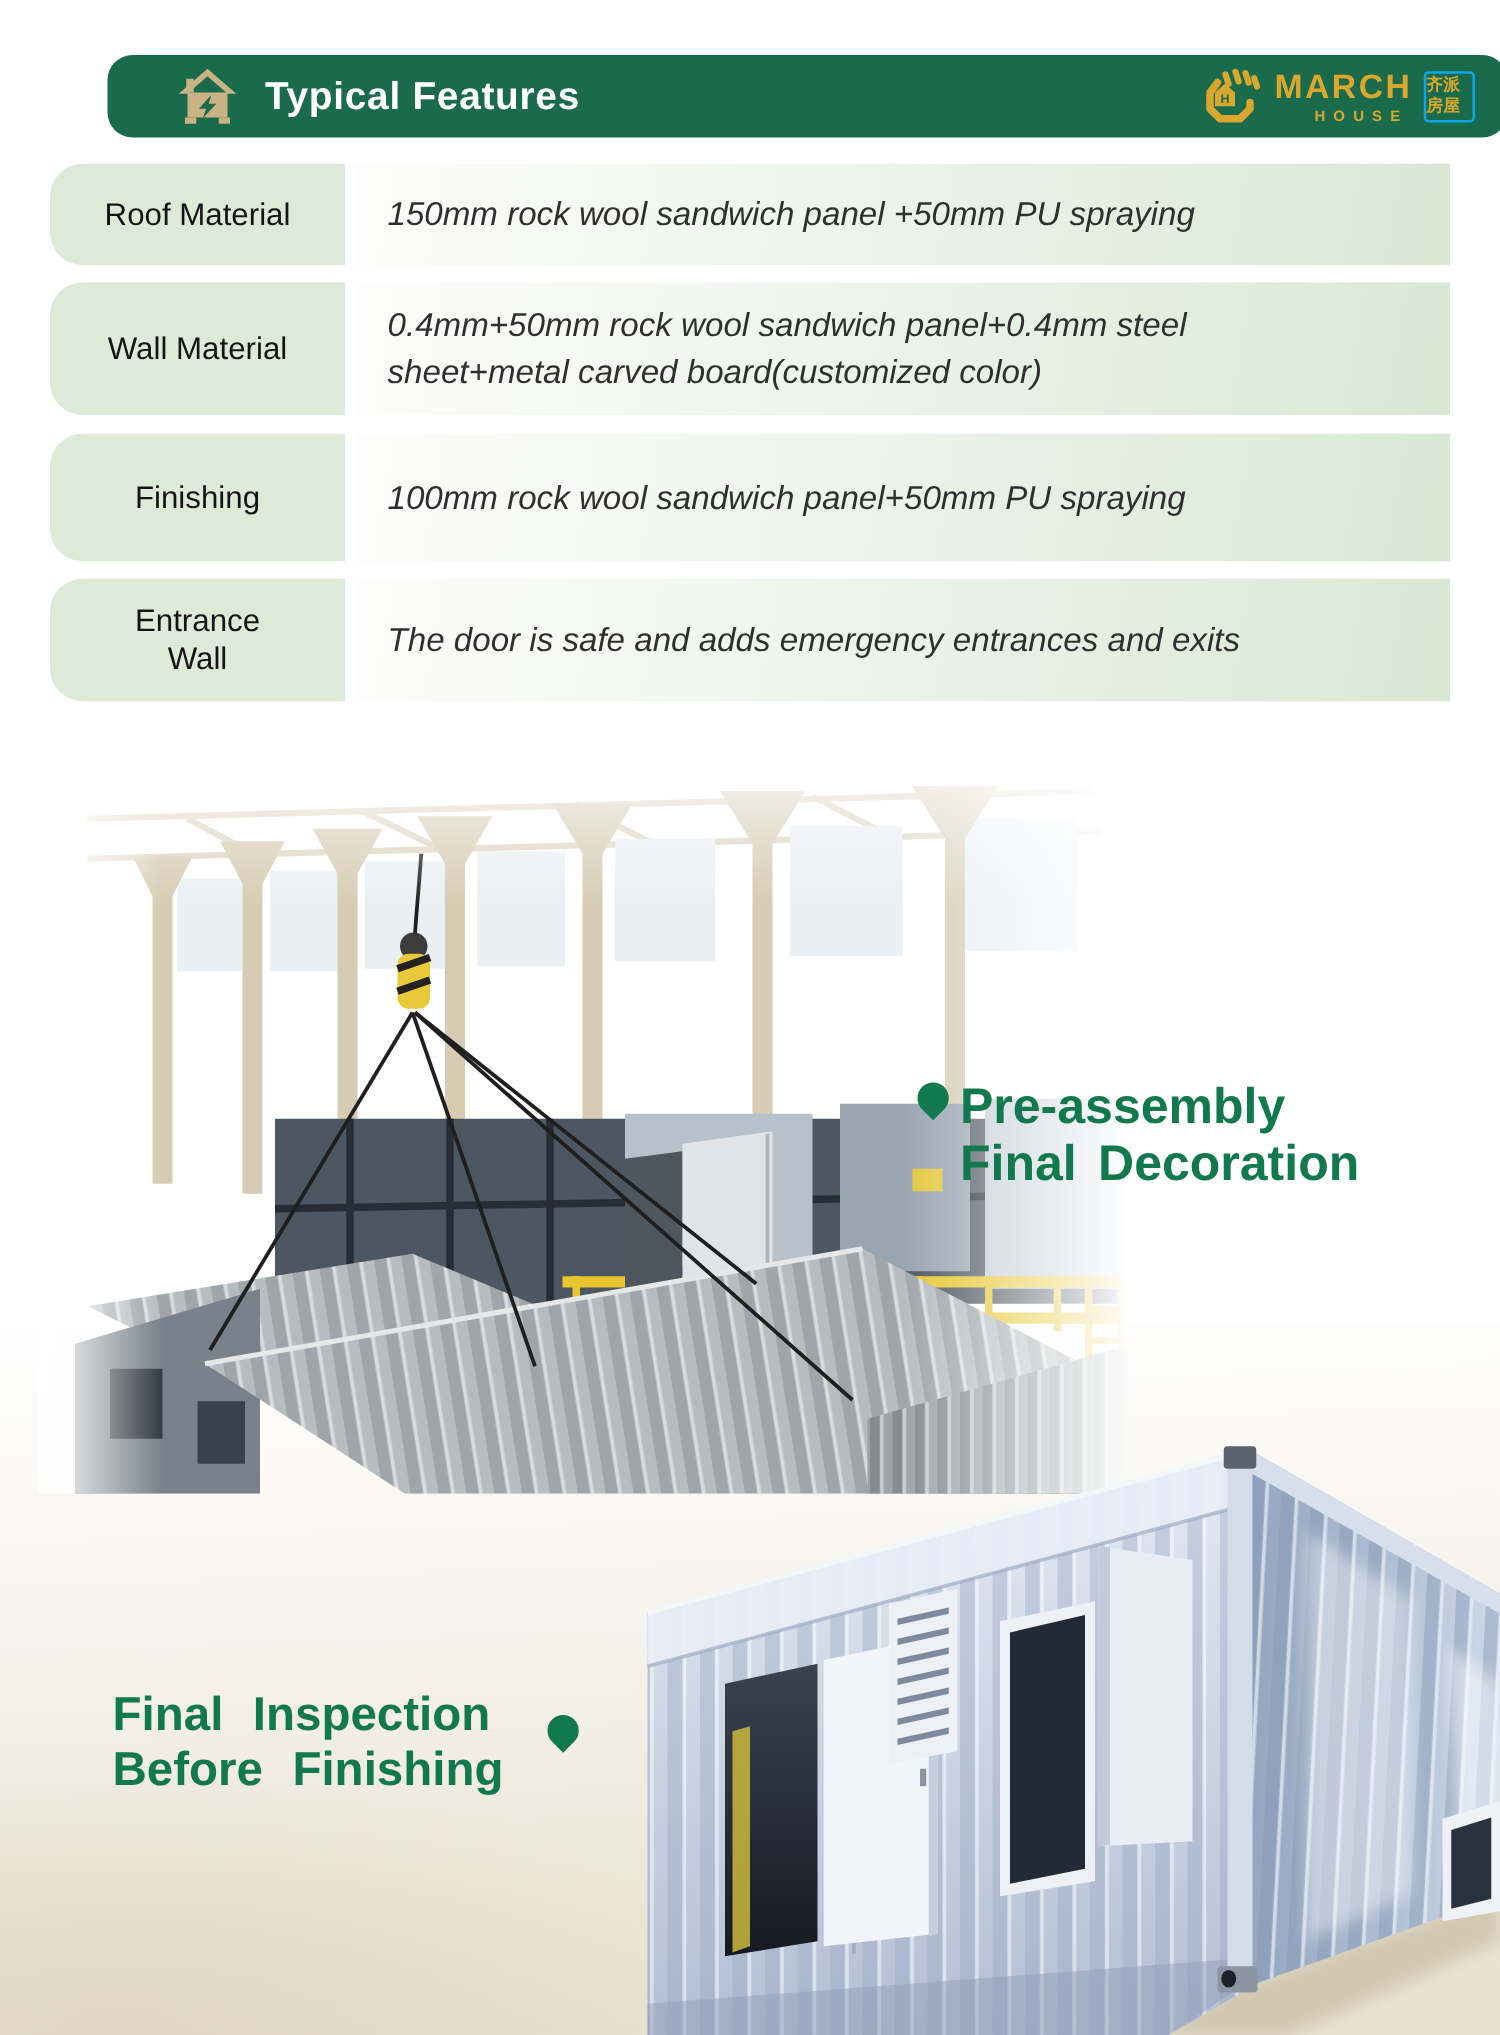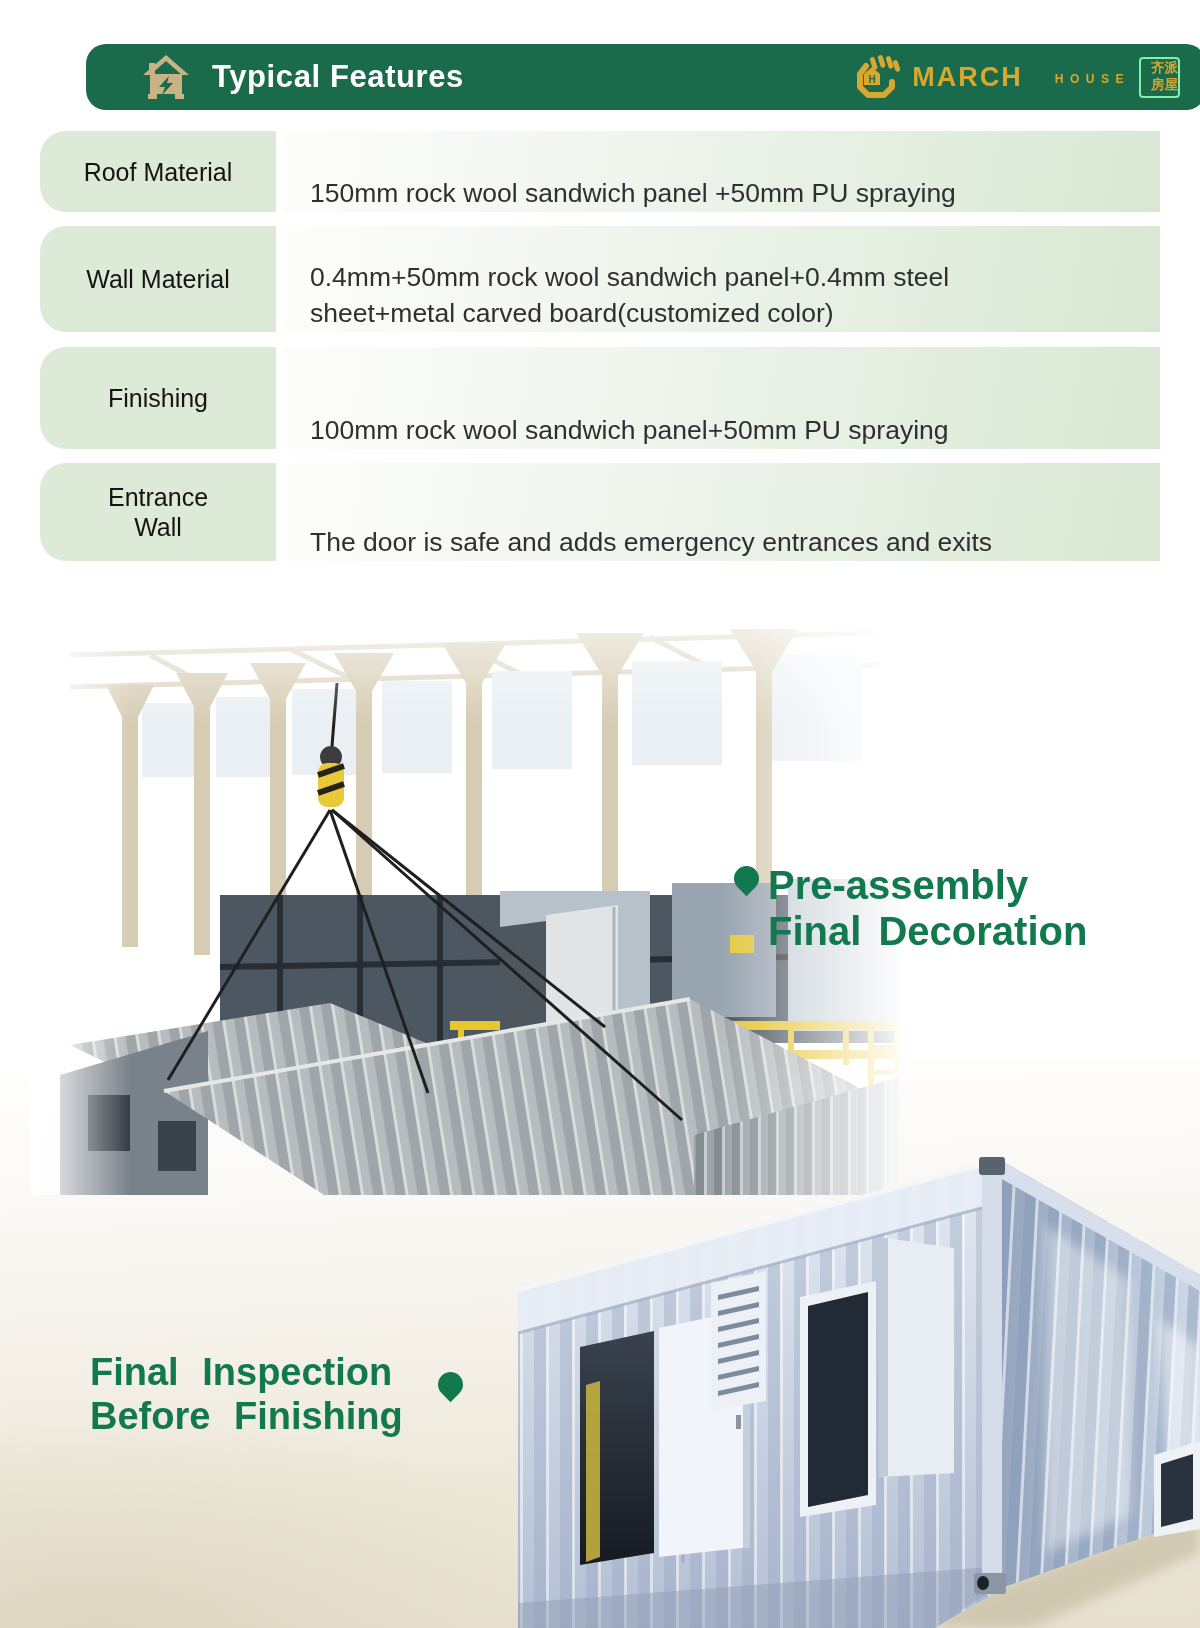--- a/index.html
+++ b/index.html
@@ -28,49 +28,50 @@
   }
   .header-icon{margin-left:56px;width:48px;height:48px;flex:0 0 auto;}
   .header-title{
     color:#ffffff;font-size:31px;font-weight:bold;letter-spacing:.6px;margin-left:22px;
   }
   .logo{
     position:absolute;right:26px;top:0;height:100%;
     display:flex;align-items:center;gap:9px;color:#d9a62e;
   }
   .logo-glyph{width:50px;height:46px;}
-  .logo-words{display:flex;flex-direction:row;line-height:1;align-items:center;}
+  .logo-words{display:flex;flex-direction:column;line-height:1;}
   .logo-march{font-size:27px;font-weight:bold;letter-spacing:2px;}
   .logo-house{font-size:12px;letter-spacing:6.5px;margin-top:4px;font-weight:bold;padding-left:32px;}
   .logo-seal{
-    width:37px;height:37px;border:2px solid #86efac;border-radius:4px;
-    display:flex;flex-direction:column;align-items:flex-end;justify-content:center;
+    width:37px;height:37px;border:2px solid #0ea5e9;border-radius:4px;
+    display:flex;flex-direction:column;align-items:flex-start;justify-content:center;
     font-size:13.5px;font-weight:bold;line-height:1.25;
   }
 
   
   .spec-row{position:absolute;left:40px;width:1120px;display:flex;}
   .spec-row.r1{top:131px;height:81px;}
   .spec-row.r2{top:226px;height:106px;}
   .spec-row.r3{top:347px;height:102px;}
   .spec-row.r4{top:463px;height:98px;}
   .spec-label{
     width:236px;flex:0 0 auto;background:#dcead7;
     border-radius:26px 0 0 26px;
     display:flex;align-items:center;justify-content:center;text-align:center;
     font-weight:normal;font-size:25px;color:#141414;line-height:1.2;
     padding:0 14px;box-sizing:border-box;
   }
   .spec-label .narrow{display:inline-block;max-width:125px;}
   .spec-gap{width:8px;flex:0 0 auto;background:transparent;}
   .spec-value{
     flex:1;background:linear-gradient(100deg,#fdfdfc 0%,#eff4ed 42%,#d8e8d3 100%);
-    display:flex;align-items:flex-end;
+    display:flex;align-items:center;
     font-size:26.5px;color:#2f2f2f;line-height:1.38;
     padding:0 102px 0 26px;
+    font-style:italic;
   }
 
   
   .photo1{position:absolute;left:30px;top:575px;width:870px;height:620px;}
   .photo2{position:absolute;left:430px;top:1085px;width:770px;height:543px;}
 
   
   .caption{position:absolute;font-weight:bold;color:#12784e;line-height:1.16;}
   .caption-1{left:768px;top:838px;font-size:40px;word-spacing:6px;margin-top:24px;}
   .caption-2{left:90px;top:1350px;font-size:38px;word-spacing:13px;}

